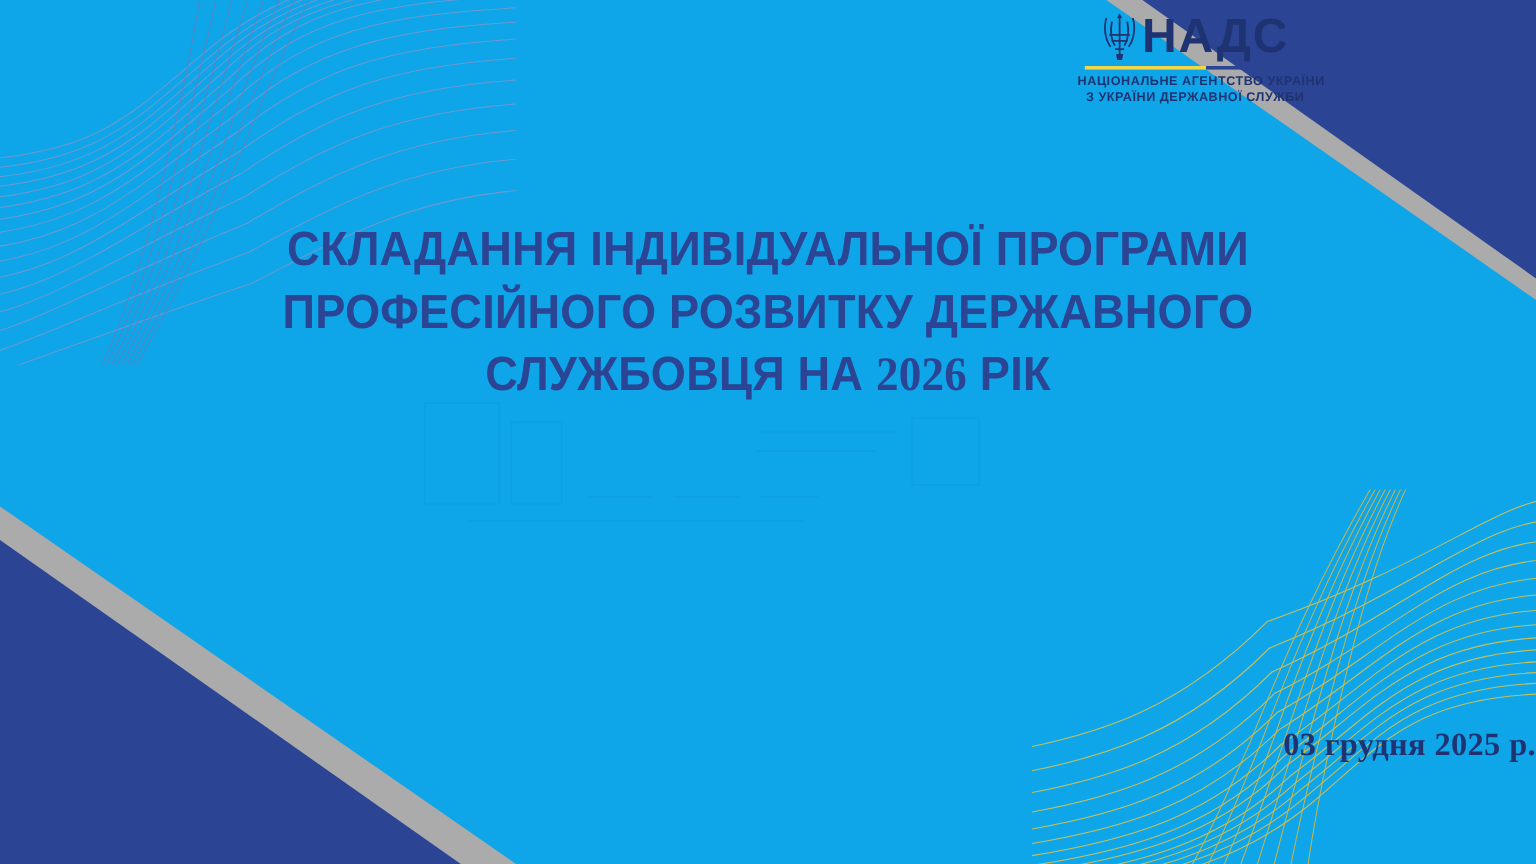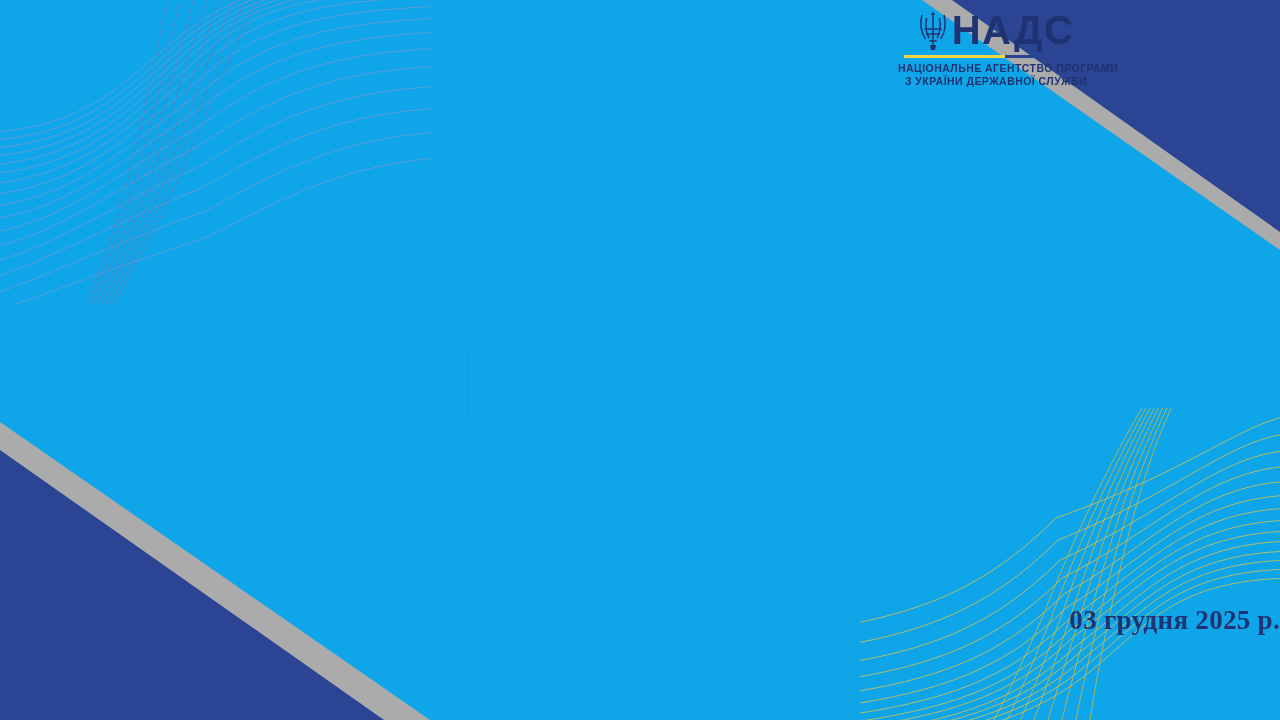--- a/index.html
+++ b/index.html
@@ -238,23 +238,28 @@
         </g>
         <path d="M15,2.2 L17.2,6 H12.8 Z" fill="#1F3372"></path>
         <path d="M12,36 H18 L17,41 H13 Z" fill="#1F3372"></path>
       </svg>
       <div id="logo-wordmark">НАДС</div>
     </div>
     <div id="logo-rule">
       <span class="rule-yellow"></span>
       <span class="rule-blue"></span>
     </div>
-    <div class="logo-sub">НАЦІОНАЛЬНЕ АГЕНТСТВО ПРОГРАМИ</div>
+    <div class="logo-sub">НАЦІОНАЛЬНЕ АГЕНТСТВО УКРАЇНИ</div>
     <div class="logo-sub">З УКРАЇНИ ДЕРЖАВНОЇ СЛУЖБИ</div>
   </div>
 
+  <div id="title-block">
+    <div class="title-line">СКЛАДАННЯ ІНДИВІДУАЛЬНОЇ ПРОГРАМИ</div>
+    <div class="title-line">ПРОФЕСІЙНОГО РОЗВИТКУ ДЕРЖАВНОГО</div>
+    <div class="title-line"><span>СЛУЖБОВЦЯ НА </span><span class="year">2026</span><span> РІК</span></div>
+  </div>
 
 
   <div id="date-block">
     <span id="date-text">03 грудня 2025 р.</span>
   </div>
 
 </div>
 
 </body></html>

